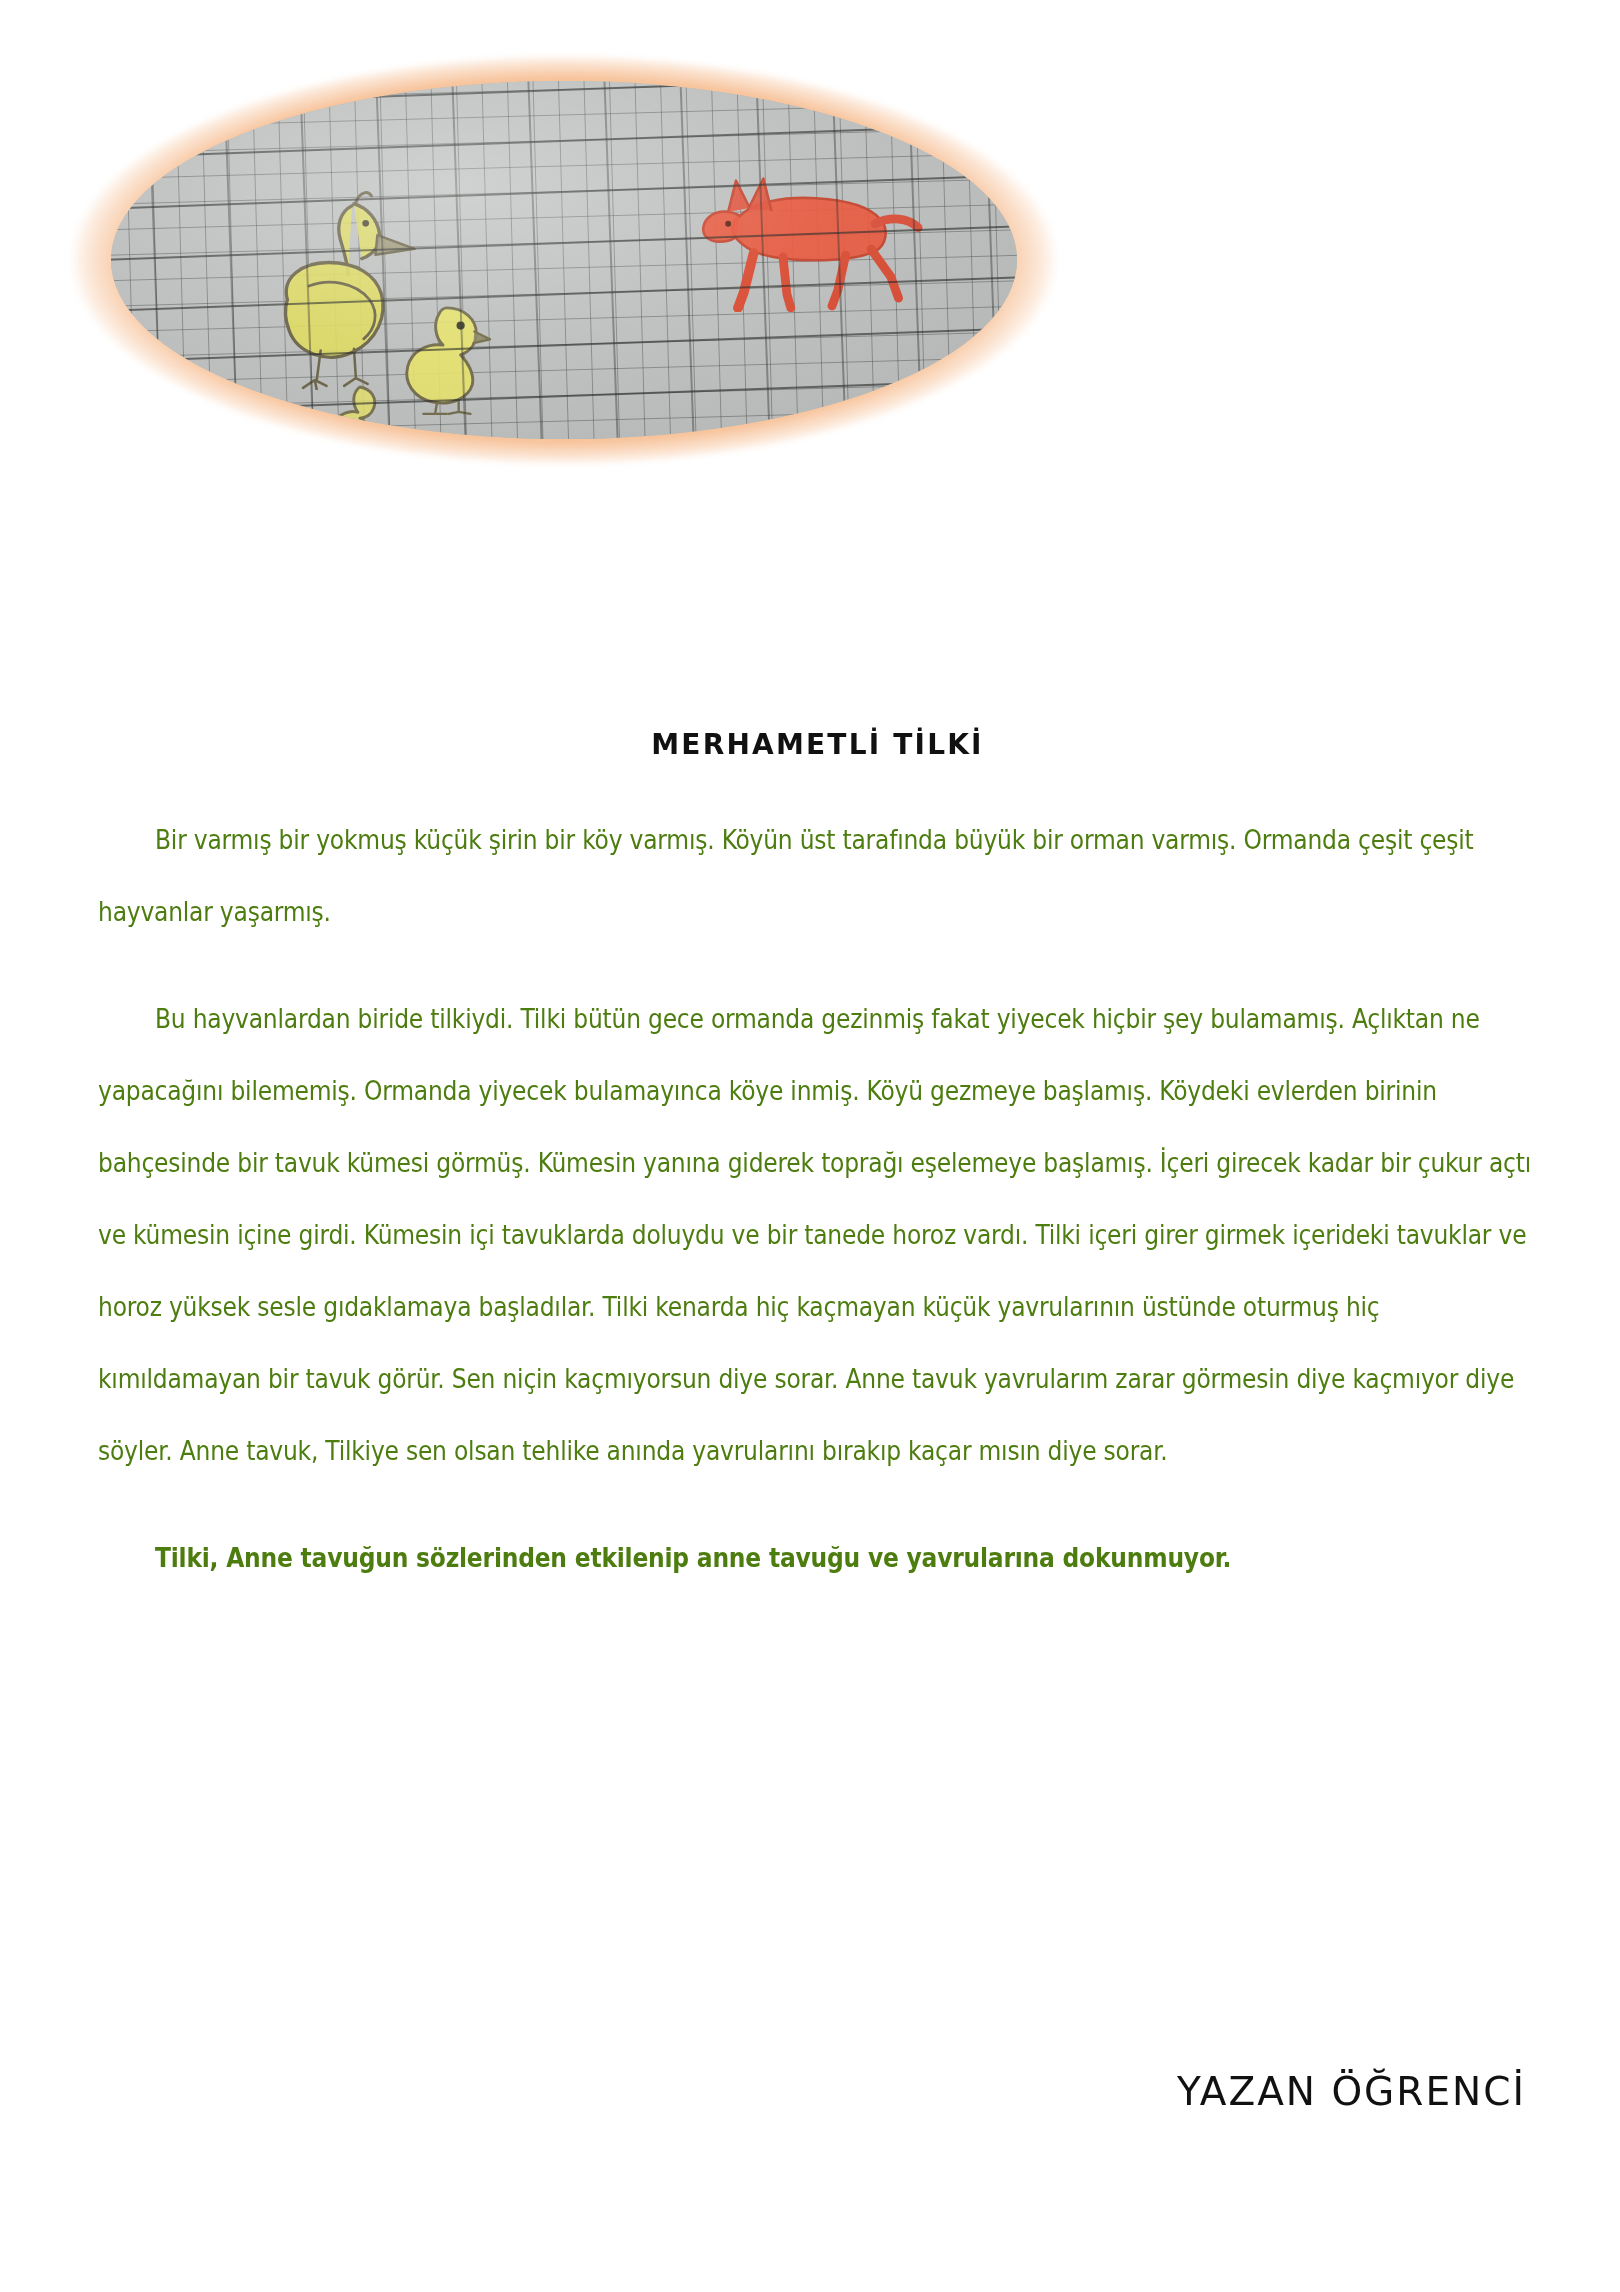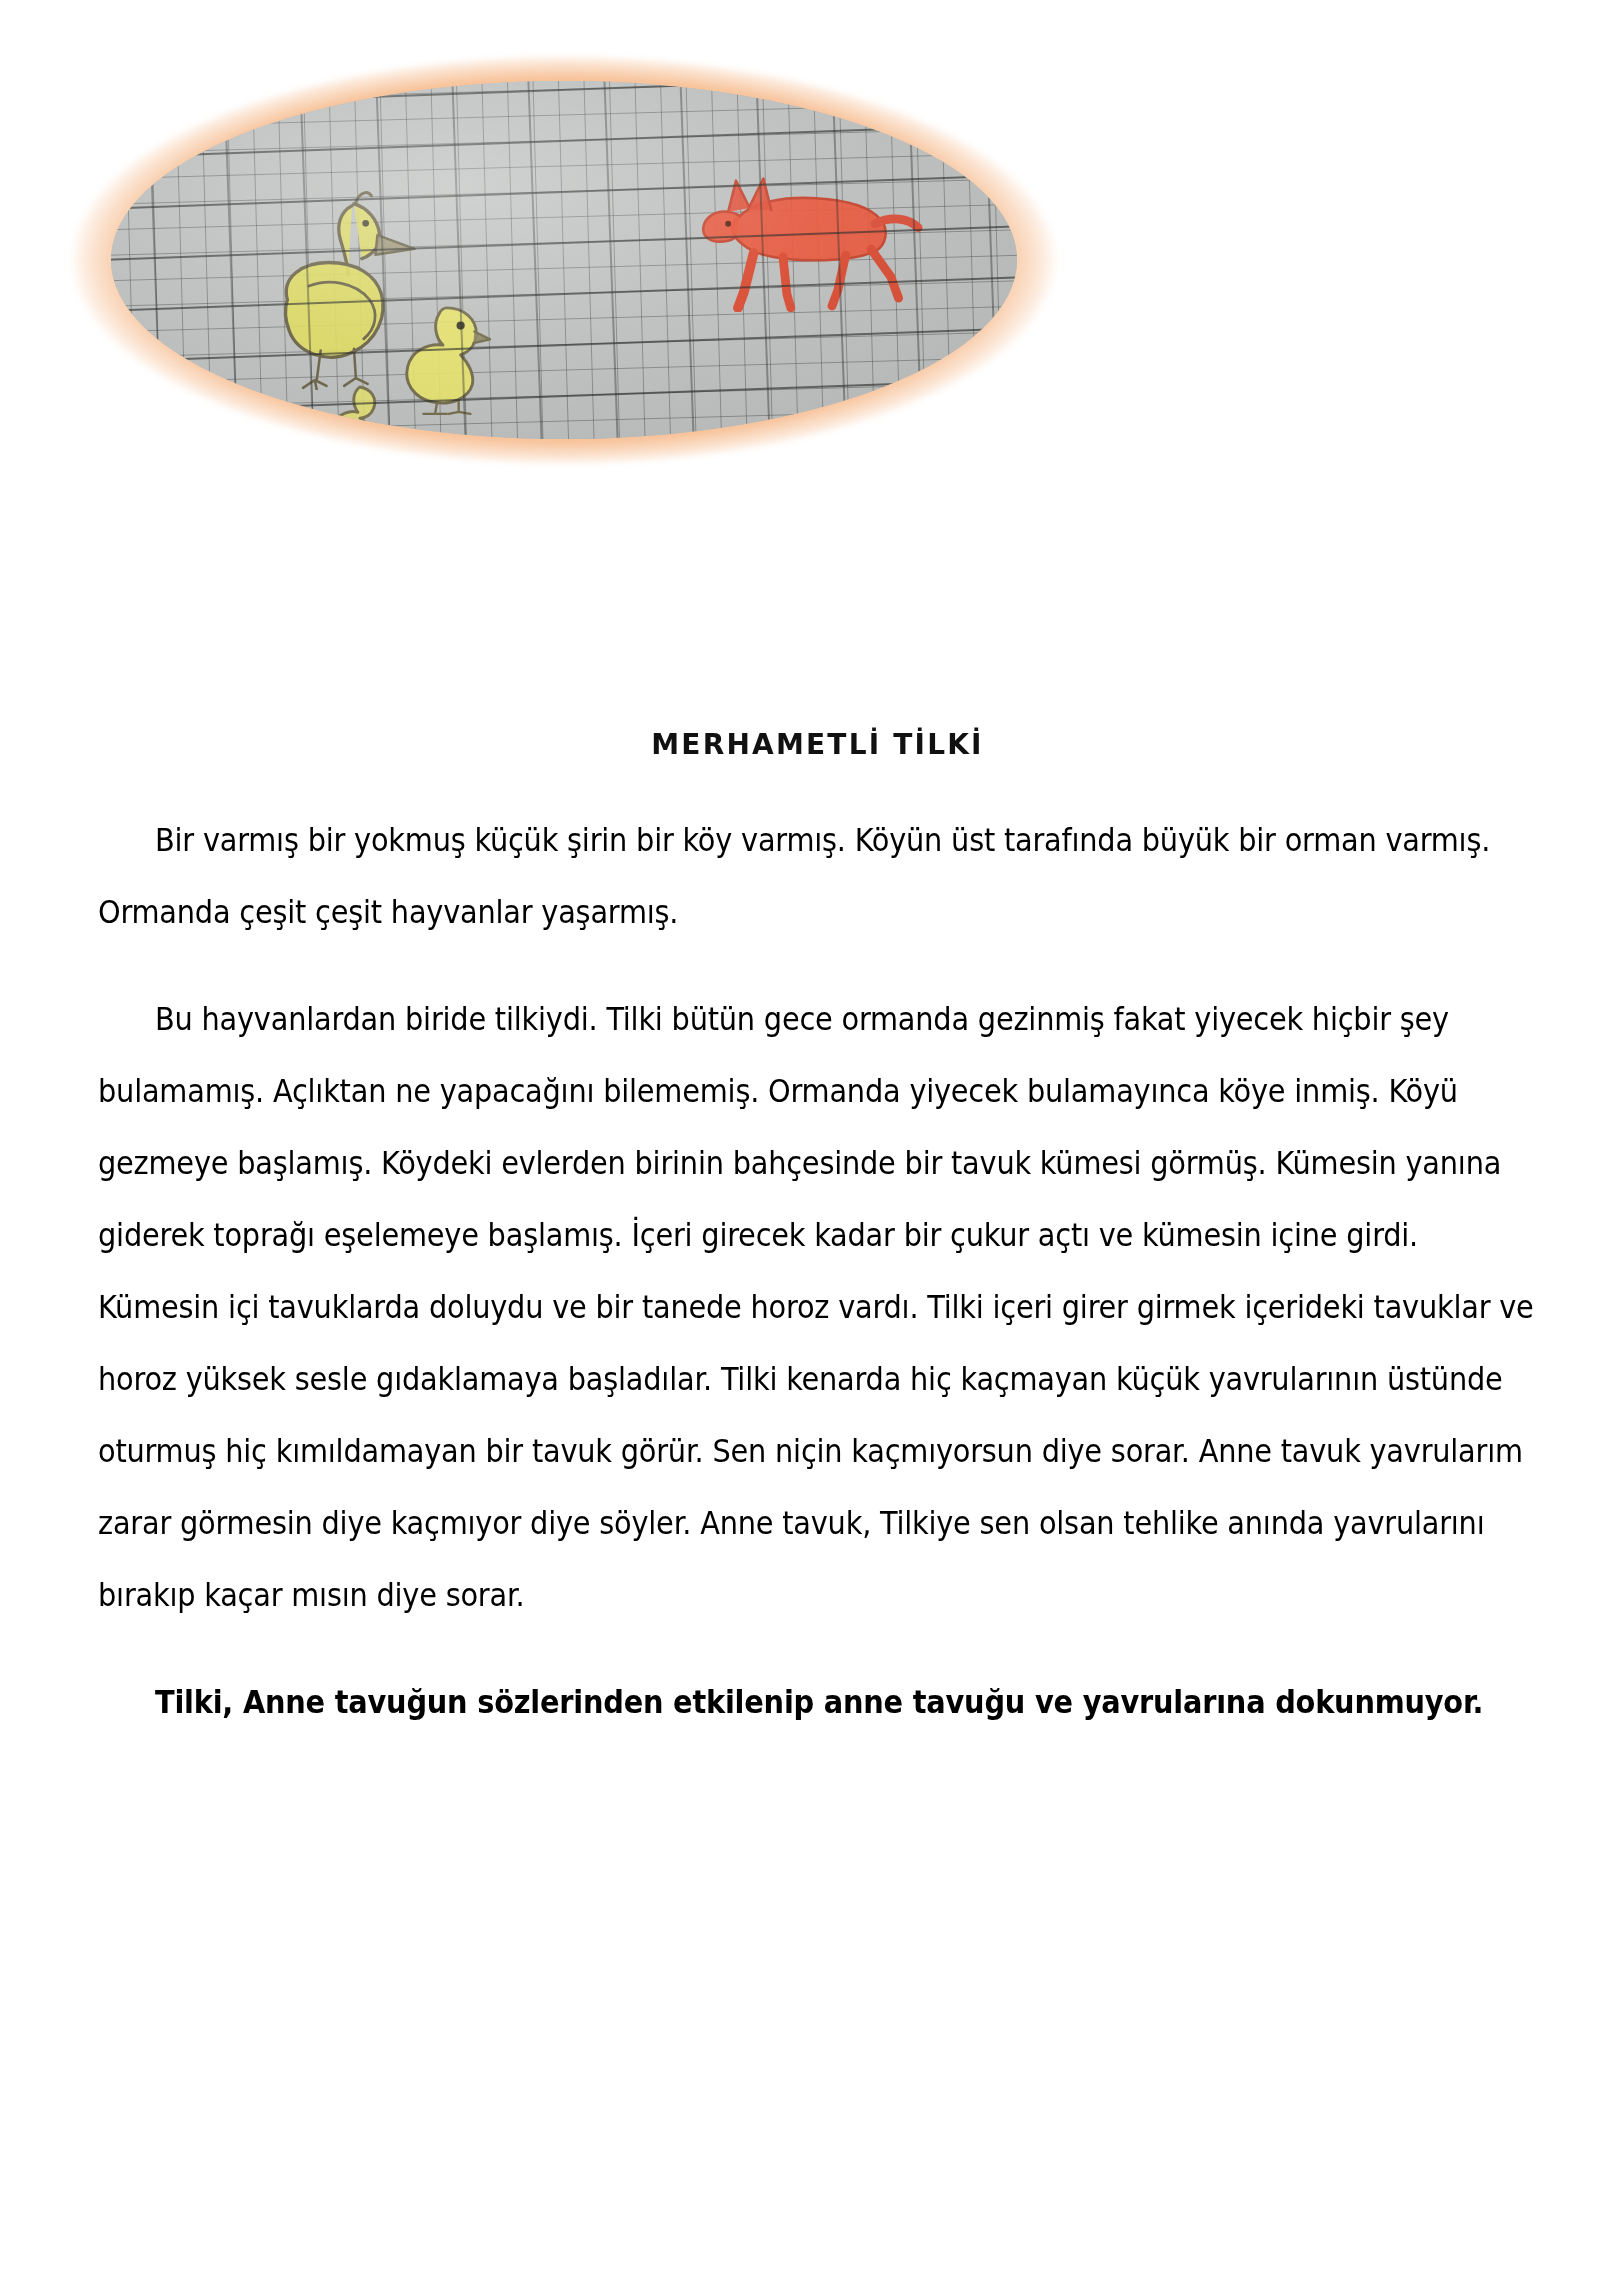--- a/index.html
+++ b/index.html
@@ -102,23 +102,23 @@
     font-size: 28px;
     letter-spacing: 2.2px;
     color: #111111;
   }
 
   .body-text {
     position: absolute;
     left: 98px;
     top: 804px;
     width: 1441px;
-    color: #000000;
+    color: #4d7c0f;
     font-family: "DejaVu Sans Condensed", "DejaVu Sans", "Liberation Sans", sans-serif;
-    font-size: 32px;
+    font-size: 26px;
     line-height: 72px;
     font-stretch: condensed;
     letter-spacing: -0.2px;
   }
   .body-text p {
     margin: 0 0 35px 0;
     text-indent: 57px;
   }
   .body-text p:last-child { margin-bottom: 0; font-weight: bold; }
 
@@ -209,16 +209,17 @@
 
   <h1 class="story-title">MERHAMETLİ TİLKİ</h1>
 
   <div class="body-text">
     <p>Bir varmış bir yokmuş küçük şirin bir köy varmış. Köyün üst tarafında büyük bir orman varmış. Ormanda çeşit çeşit hayvanlar yaşarmış.</p>
     <p>Bu hayvanlardan biride tilkiydi. Tilki bütün gece ormanda gezinmiş fakat yiyecek hiçbir şey bulamamış. Açlıktan ne yapacağını bilememiş. Ormanda yiyecek bulamayınca köye inmiş. Köyü gezmeye başlamış. Köydeki evlerden birinin bahçesinde bir tavuk kümesi görmüş. Kümesin yanına giderek toprağı eşelemeye başlamış. İçeri girecek kadar bir çukur açtı ve kümesin içine girdi. Kümesin içi tavuklarda doluydu ve bir tanede horoz vardı. Tilki içeri girer girmek içerideki tavuklar ve horoz yüksek sesle gıdaklamaya başladılar. Tilki kenarda hiç kaçmayan küçük yavrularının üstünde oturmuş hiç kımıldamayan bir tavuk görür. Sen niçin kaçmıyorsun diye sorar. Anne tavuk yavrularım zarar görmesin diye kaçmıyor diye söyler. Anne tavuk, Tilkiye sen olsan tehlike anında yavrularını bırakıp kaçar mısın diye sorar.</p>
     <p>Tilki, Anne tavuğun sözlerinden etkilenip anne tavuğu ve yavrularına dokunmuyor.</p>
   </div>
 
   <div class="signature">
+    <div class="sig-role">YAZAN ÖĞRENCİ</div>
   </div>
 
 </div>
 
 
 </body></html>

